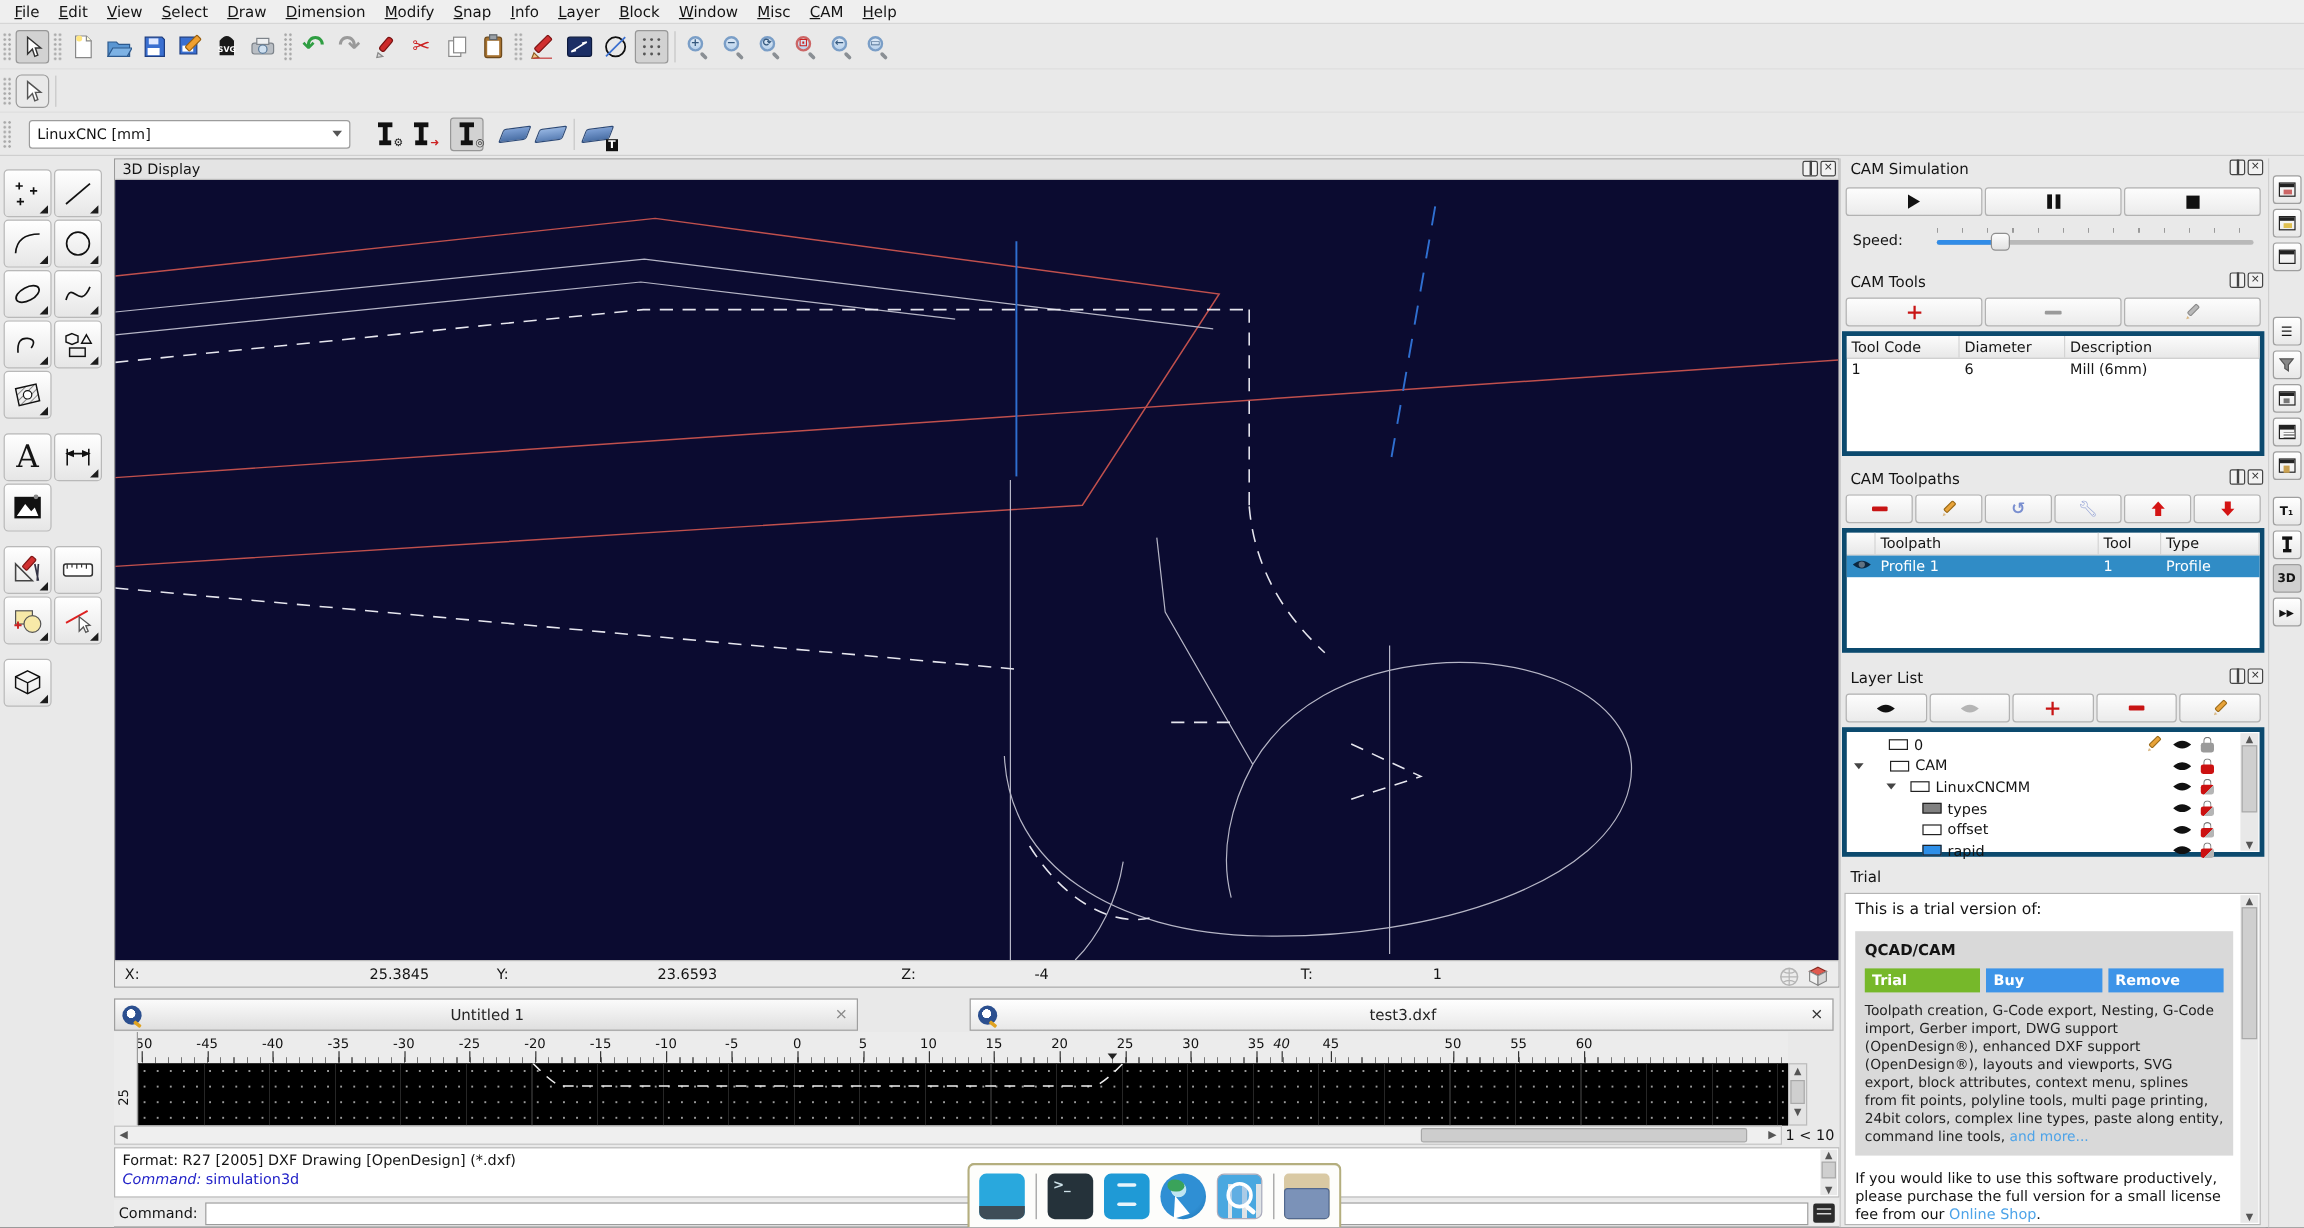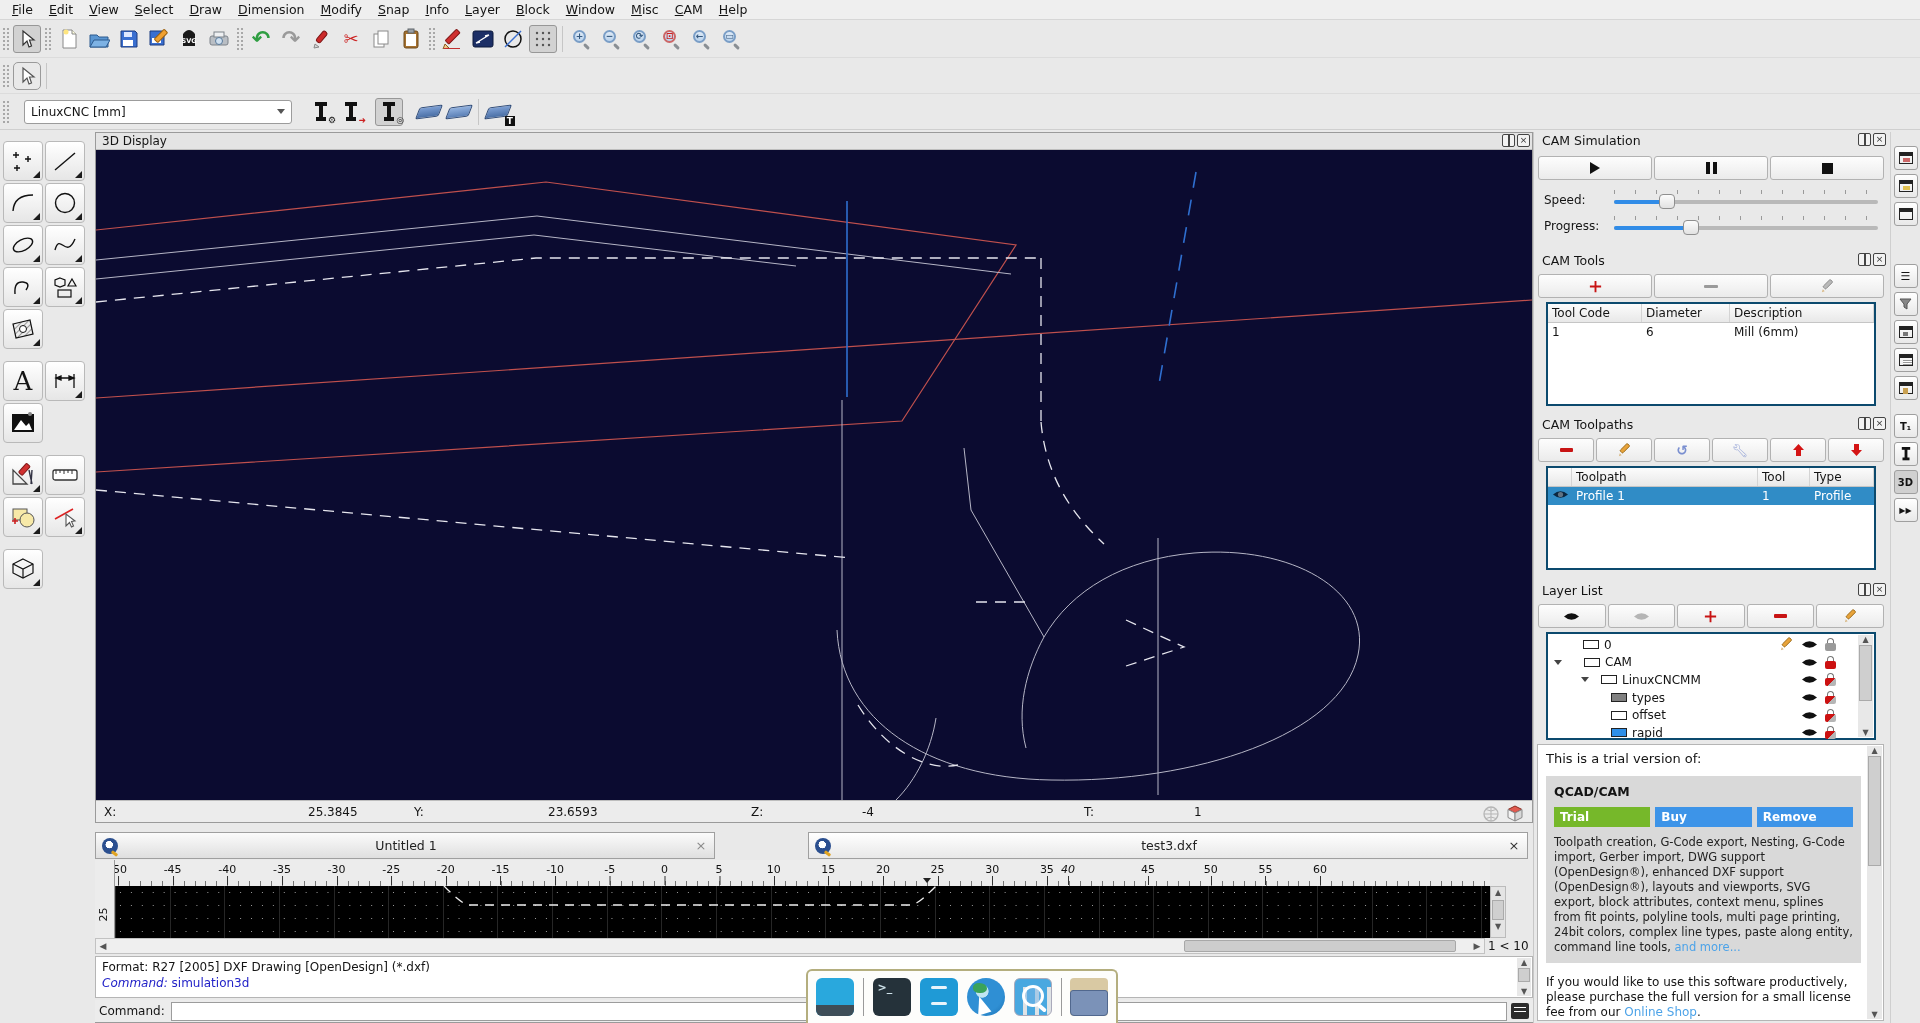--- a/index.html
+++ b/index.html
@@ -87,21 +87,21 @@
 #cmdrow input{flex:1;height:19px;border:1px solid #9c9c9c;background:#fff;font:12px "DejaVu Sans",sans-serif;padding:0 4px}
 #cmdrow .opt{width:18px;height:16px;margin:0 4px;background:#2c2c2c;border-radius:2px;position:relative}
 #cmdrow .opt::after{content:"";position:absolute;left:3px;top:4px;width:12px;height:1px;background:#fff;box-shadow:0 4px 0 #fff}
 
 #rpanel{left:1533px;top:132px;width:355px;height:891px;background:#e9e9e9;border-left:1px solid #c8c8c8}
 .pttl{height:18px;font-size:12.5px;padding:1px 0 0 8px;position:relative}
 .ptbar{display:flex;gap:2px;padding:0 4px}
 .ptbtn{flex:1;height:24px;background:linear-gradient(#fdfdfd,#ebebeb);border:1px solid #b2b2b2;border-radius:3px;display:flex;align-items:center;justify-content:center}
 .tblhead{display:flex;background:linear-gradient(#fcfcfc,#e8e8e8);border-bottom:1px solid #c5c5c5;font-size:12px}
 .tblhead div{padding:2px 4px;border-right:1px solid #d4d4d4}
-.tblwrap{background:#fff;border:2px solid #0c4a6e;margin:0 12px}
+.tblwrap{background:#fff;border:4px solid #0c4a6e;margin:0 1px}
 .trow{display:flex;font-size:12px;height:18px;align-items:center}
 .trow div{padding:0 4px}
 .trow.sel{background:#308cc6;color:#fff}
 .sldrow{display:flex;align-items:center;padding:0 10px;height:24px;gap:8px}
 .sldrow .slbl{width:62px}
 .slider{flex:1;position:relative;height:20px}
 .slider .ticks{position:absolute;left:0;right:0;top:0;height:4px;background-image:repeating-linear-gradient(90deg,#9a9a9a 0 1px,transparent 1px 21px)}
 .slider .groove{position:absolute;left:0;right:0;top:10px;height:4px;background:#b9b9b9;border-radius:2px}
 .slider .fill{position:absolute;left:0;top:0;bottom:0;background:#318ce7;border-radius:2px}
 .slider .thumb{position:absolute;top:4px;width:16px;height:15px;background:linear-gradient(#fcfcfc,#e2e2e2);border:1px solid #8f8f8f;border-radius:4px}
@@ -610,21 +610,21 @@
       <span class="htick" style="left: 494.76px;">-5</span>
       <span class="htick" style="left: 549.4px;">0</span>
       <span class="htick" style="left: 604.04px;">5</span>
       <span class="htick" style="left: 658.68px;">10</span>
       <span class="htick" style="left: 713.32px;">15</span>
       <span class="htick" style="left: 767.96px;">20</span>
       <span class="htick" style="left: 822.6px;">25</span>
       <span class="htick" style="left: 877.24px;">30</span>
       <span class="htick" style="left: 931.88px;">35</span>
       <span class="htick" style="left: 953px; font-style: italic;">40</span>
-      <span class="htick" style="left: 1033px;">45</span>
+      <span class="htick" style="left: 994px;">45</span>
       <span class="htick" style="left: 1095.8px;">50</span>
       <span class="htick" style="left: 1150.44px;">55</span>
       <span class="htick" style="left: 1205.08px;">60</span>
       <span id="rmarker" style="left: 807.672px;"></span>
     </div>
   <div id="canvas2d">
     <svg width="1375" height="52">
       <path d="M329,0 C338,9 344,15 352,19 L798,19 C806,15 813,8 821,0" fill="none" stroke="#efefef" stroke-width="1.3" stroke-dasharray="9 7"></path>
     </svg>
   </div>
@@ -682,30 +682,20 @@
         </div>
     </div>
     <div class="sldrow" style="margin-top:8px">
       <span class="slbl">Speed:</span>
       <div class="slider">
         <div class="ticks"></div>
         <div class="groove">
             <div class="fill" style="width: 20%;"></div>
           </div>
         <div class="thumb" style="left: calc(20% - 8px);"></div>
-      </div>
-    </div>
-    <div class="sldrow" style="margin-top:2px">
-      <span class="slbl">Progress:</span>
-      <div class="slider">
-        <div class="ticks"></div>
-        <div class="groove">
-            <div class="fill" style="width: 29%;"></div>
-          </div>
-        <div class="thumb" style="left: calc(29% - 8px);"></div>
       </div>
     </div>
 
     <div class="pttl" style="margin-top:14px">
       <span>CAM Tools</span>
       <span class="wbtns">
           <span class="wbtn"><span class="inner"></span></span>
           <span class="wbtn">×</span>
         </span>
     </div>

